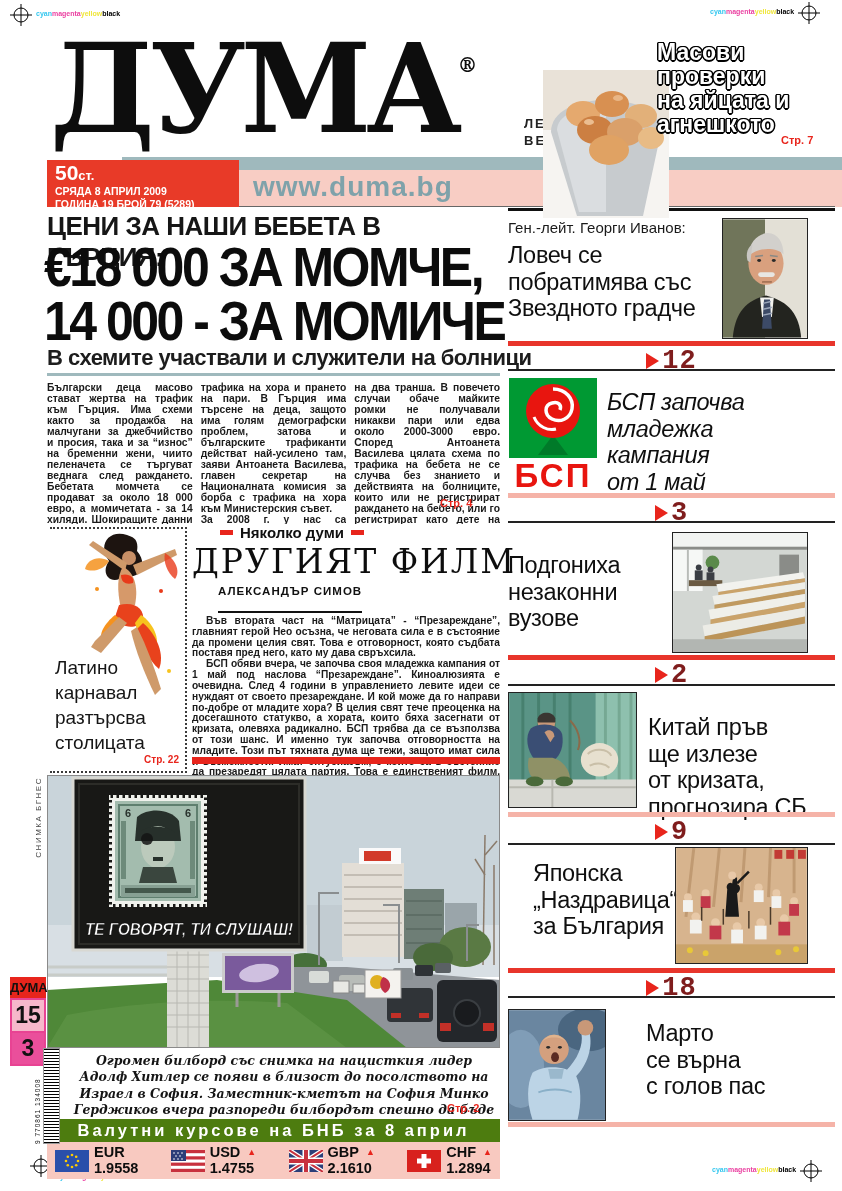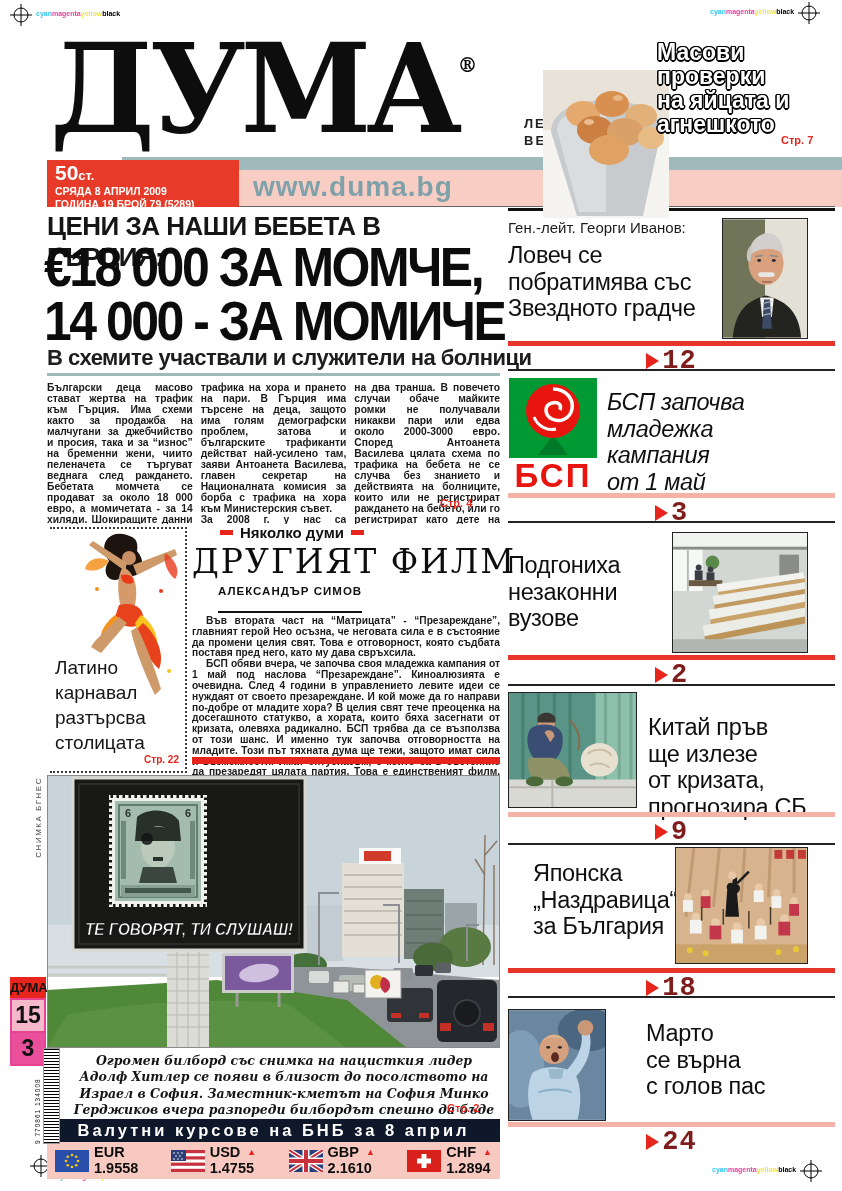--- a/index.html
+++ b/index.html
@@ -57,21 +57,21 @@
   #op-bar{position:absolute;left:0;top:233px;width:100%;height:7px;background:#e8251c;}
   
   #photo{left:47px;top:775px;width:453px;height:273px;}
   #photo-credit{left:34px;top:777px;writing-mode:vertical-rl;transform:rotate(180deg);
                 font-size:8px;letter-spacing:1.5px;color:#444;}
   #caption{left:72px;top:1053px;width:424px;font-family:"DejaVu Serif",serif;font-style:italic;font-weight:bold;
            font-size:12.5px;line-height:1.3;text-align:center;color:#151515;}
   #caption-jump{left:447px;top:1102px;font-size:11px;font-weight:bold;color:#e8251c;}
   
   #currency{left:47px;top:1119px;width:453px;}
-  #cur-head{height:23px;background:#0f172a;color:#fff;font-weight:bold;font-size:16.5px;letter-spacing:3px;
+  #cur-head{height:23px;background:#4d7c0f;color:#fff;font-weight:bold;font-size:16.5px;letter-spacing:3px;
             text-align:center;line-height:23px;}
   #cur-body{height:37px;background:#f8c9c0;display:flex;align-items:center;justify-content:space-between;padding:0 8px;}
   .cur-item{display:flex;align-items:center;gap:5px;}
   .cur-text{line-height:1.1;}
   .cur-code{font-size:14.5px;font-weight:bold;display:flex;align-items:center;gap:7px;color:#0d0d0d;}
   .cur-arrow{color:#e8251c;font-size:9px;}
   .cur-val{font-size:14.5px;font-weight:bold;color:#0d0d0d;}
   
   .sb-rule{left:508px;width:327px;height:1.5px;background:#222;}
   #sb-rule0{top:208px;height:3px;background:#111;}
@@ -646,24 +646,20 @@
     <path d="M33,34 C36,26 56,26 59,34 C58,30 52,25 46,25 C40,25 34,30 33,34 Z" fill="#e0b48e"></path>
     <ellipse cx="40" cy="38" rx="2" ry="1.5" fill="#2a2a2a"></ellipse>
       <ellipse cx="52" cy="38" rx="2" ry="1.5" fill="#2a2a2a"></ellipse>
     <ellipse cx="47" cy="48" rx="4" ry="5" fill="#5a2a22"></ellipse>
     <path d="M30,84 C40,80 54,80 64,84" stroke="#8ab0c8" stroke-width="2" fill="none"></path>
   </svg>
   <div class="abs sb-head" style="left:646px;top:1020px;width:200px;">Марто
 се върна
 с голов пас</div>
   <div class="abs sb-bar bar-pink" style="top:1122px;"></div>
-  <div class="abs sb-page" style="top:1127px;">
-    <span class="sb-tri"></span>
-    <span class="sb-num">24</span>
-  </div>
 
   <div class="abs" id="spine">
     <div id="spine-head">ДУМА</div>
     <div class="spine-cell" id="spine-n1">15</div>
     <div class="spine-cell" id="spine-n2">3</div>
   </div>
   <div class="abs" id="barcode">
     <span class="digits">9 770861 134008</span>
     <div class="bars"></div>
   </div>

